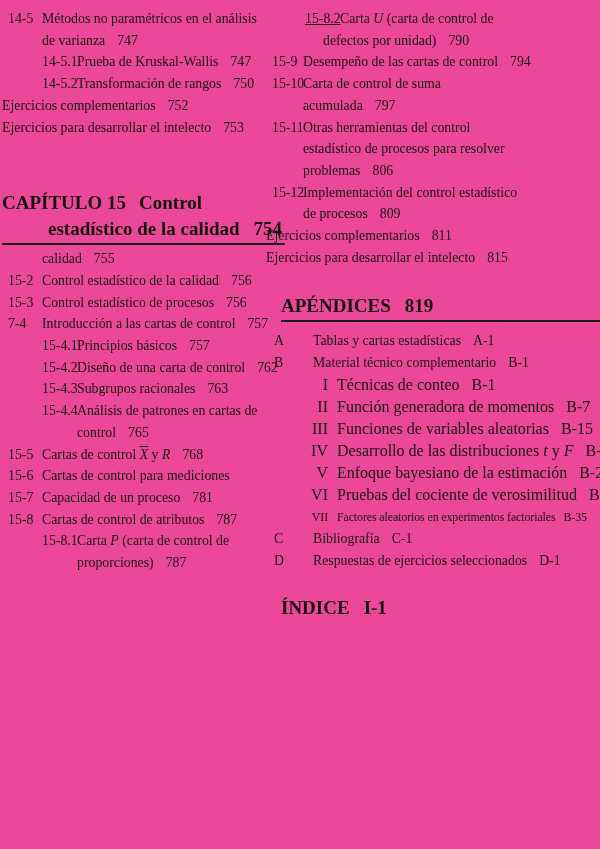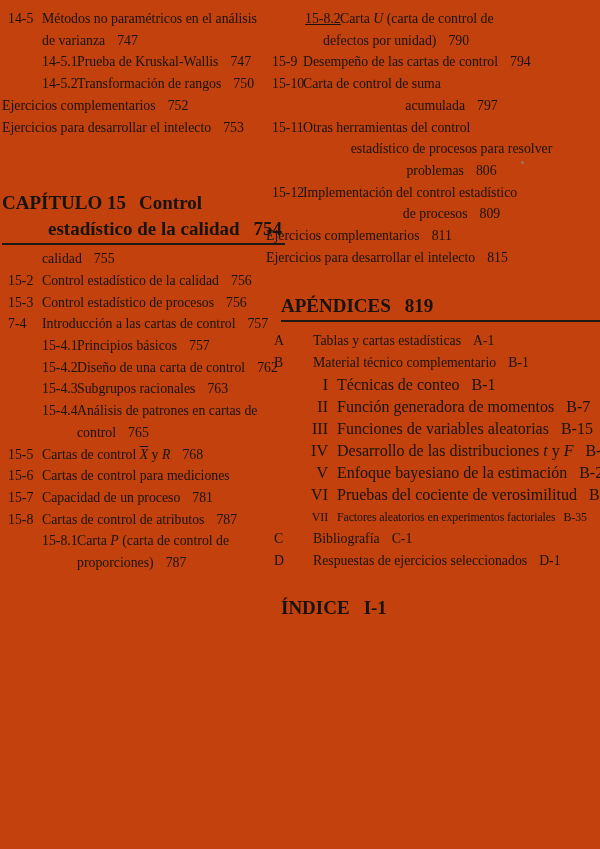--- a/index.html
+++ b/index.html
@@ -1,17 +1,17 @@
 <!DOCTYPE html>
 <html><head>
 <meta charset="utf-8">
 <style>
   html,body{margin:0;padding:0;background:#e8e8e8;}
   .page{
-    position:relative;width:600px;height:849px;background:#c2410c;
+    position:relative;width:600px;height:849px;background:#ec4899;
     font-family:"Liberation Serif","DejaVu Serif",serif;color:#18130e;
     overflow:hidden;margin:0 auto;
   }
   .col{position:absolute;top:8px;}
   .col-l{left:2px;width:286px;}
   .col-r{left:266px;width:334px;}
 
   .line{line-height:21.7px;font-size:13.8px;white-space:nowrap;}
   .num{display:inline-block;}
   .pg{margin-left:12px;}
@@ -22,21 +22,21 @@
   .col-l .entry{padding-left:40px;}
   .col-l .entry .num{width:34px;margin-left:-34px;}
   .col-l .cont1{padding-left:40px;}
   .col-l .sub{padding-left:75px;}
   .col-l .sub .num{width:35px;margin-left:-35px;}
   .col-l .cont2{padding-left:75px;}
 
   
   .col-r .entry{padding-left:37px;}
   .col-r .entry .num{width:31px;margin-left:-31px;}
-  .col-r .cont1{padding-left:37px;text-align:center;}
+  .col-r .cont1{padding-left:37px;}
   .col-r .sub{padding-left:74px;}
   .col-r .sub .num{width:35px;margin-left:-35px;text-decoration:underline;}
   .col-r .cont2{padding-left:57px;}
 
   .plain{padding-left:0;}
 
   
   .app{padding-left:47px;line-height:22px;}
   .app .num{width:39px;margin-left:-39px;}
   .rom{padding-left:71px;line-height:22px;font-size:16px;}

